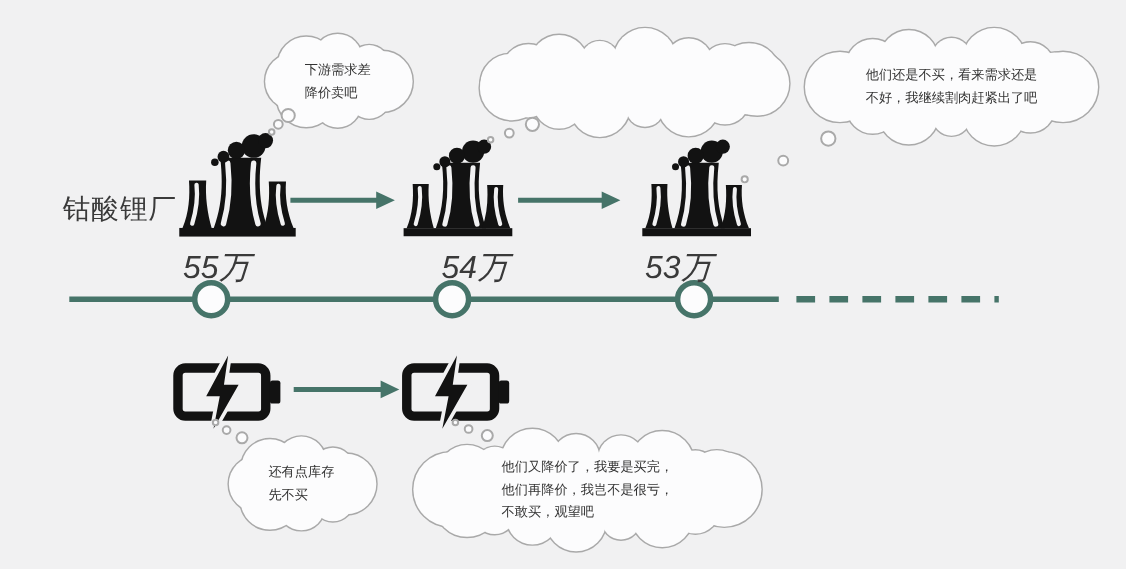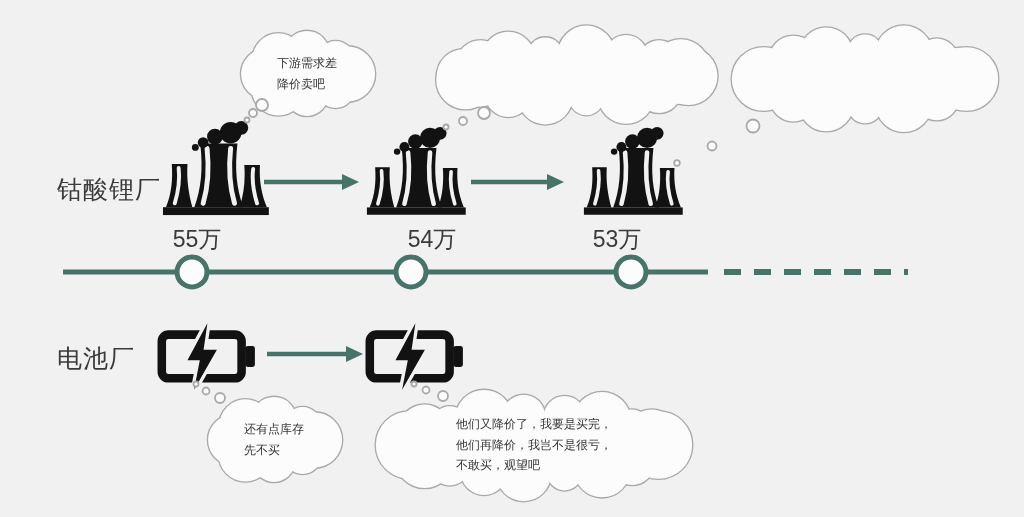--- a/index.html
+++ b/index.html
@@ -7,21 +7,21 @@
     --bubble-border:#a9a9a9; --bubble-fill:#fcfcfd;
   }
   html,body{margin:0;padding:0;background:var(--bg);}
   .canvas{
     position:relative;width:1024px;height:517px;background:var(--bg);
     font-family:"Liberation Sans","DejaVu Sans",sans-serif;overflow:hidden;
   }
   .abs{position:absolute;}
   svg.scene{position:absolute;left:0;top:0;}
   .row-label{font-size:25px;color:var(--text);letter-spacing:1px;}
-  .price{font-size:23px;color:var(--text);transform:translateX(-50%);}
+  .price{font-size:29px;color:var(--text);transform:translateX(-50%);font-style:italic;}
   .bubble-text{
     display:flex;align-items:center;justify-content:center;
     font-size:12px;line-height:1.72;color:#333;
     white-space:pre-line;text-align:left;pointer-events:none;
   }
   .tl-line{stroke:var(--teal);stroke-width:5;}
   .tl-dash{stroke:var(--teal);stroke-width:6;stroke-dasharray:17 13;}
   .tl-node{fill:var(--bubble-fill);stroke:var(--teal);stroke-width:5;}
   .arrow-line{stroke:var(--teal);stroke-width:4.5;}
   .arrow-head{fill:var(--teal);}
@@ -314,27 +314,28 @@
           <circle cx="622.8571428571429" cy="445" r="33.8" class="cloud-fill"></circle>
           <circle cx="658.4000000000001" cy="445" r="33.8" class="cloud-fill"></circle>
           <circle cx="443" cy="396" r="5" class="trail"></circle>
           <circle cx="426" cy="390" r="3.5" class="trail"></circle>
           <circle cx="414" cy="384" r="2.5" class="trail"></circle>
         </g>
       </g>
   </svg>
 
   <div class="abs row-label" style="left:57px;top:173px;">钴酸锂厂</div>
-  <div class="abs row-label" style="left:57px;top:342px;">电池厂</div>
 
   <div class="abs price" style="left:197px;top:224px;">55万</div>
   <div class="abs price" style="left:432px;top:224px;">54万</div>
   <div class="abs price" style="left:617px;top:224px;">53万</div>
 
   <div class="abs bubble-text" style="left:246px;top:36px;width:122px;height:76px;">下游需求差
 降价卖吧</div>
+  <div class="abs bubble-text" style="left:742px;top:34px;width:246px;height:90px;">他们还是不买，看来需求还是
+不好，我继续割肉赶紧出了吧</div>
   <div class="abs bubble-text" style="left:388px;top:398px;width:292px;height:94px;">他们又降价了，我要是买完，
 他们再降价，我岂不是很亏，
 不敢买，观望吧</div>
   <div class="abs bubble-text" style="left:213px;top:402px;width:122px;height:76px;">还有点库存
 先不买</div>
 
 </div>
 
 </body></html>

